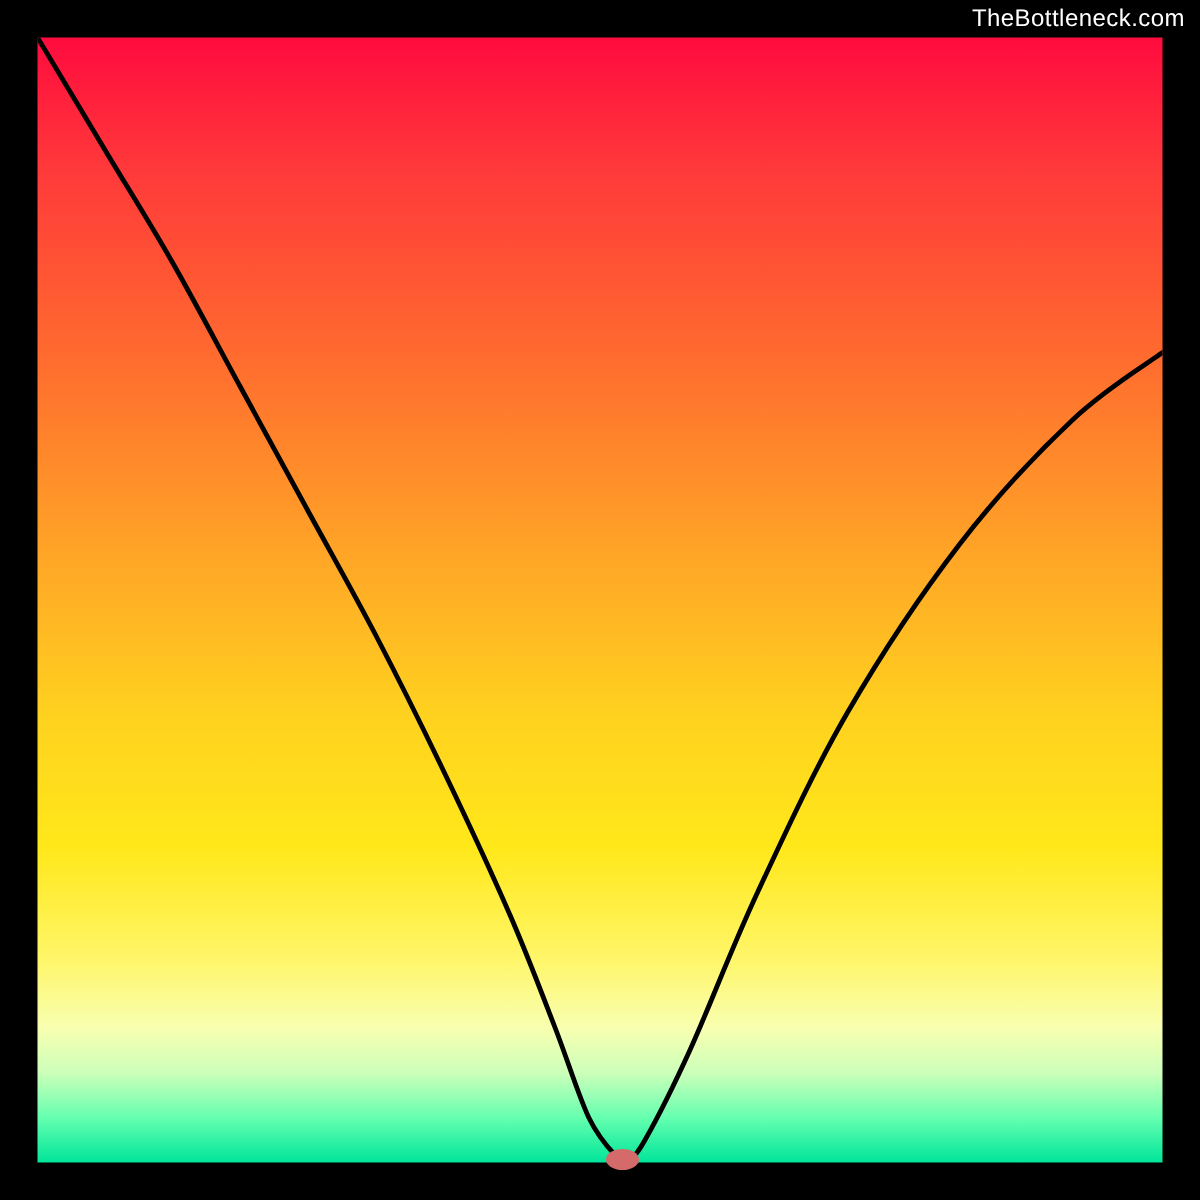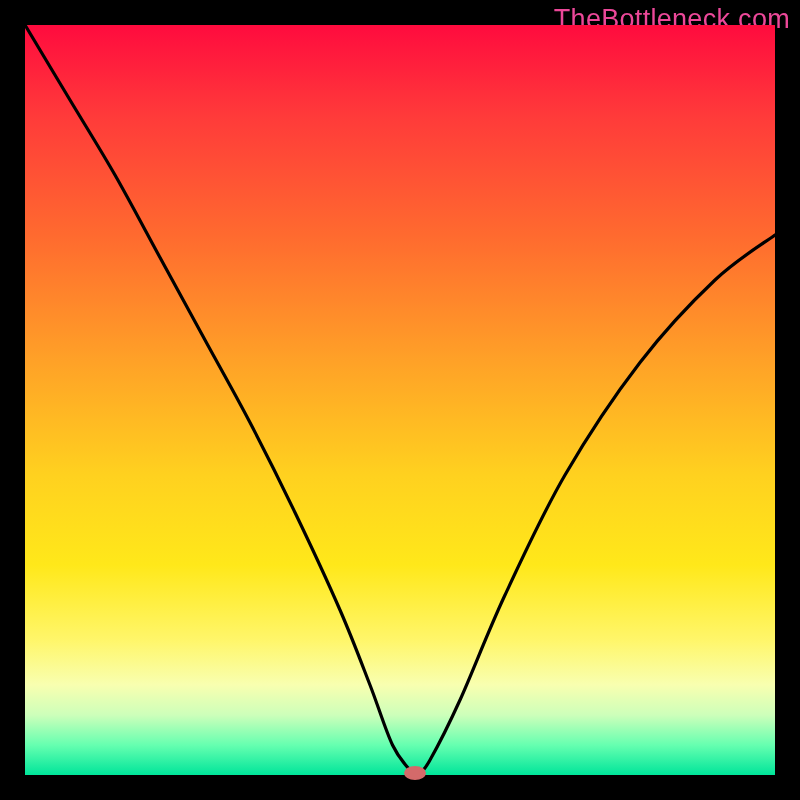--- a/index.html
+++ b/index.html
@@ -49,22 +49,22 @@
     position: absolute;
     border-radius: 50%;
     background: #d46a6a;
     transform: translate(-50%, -50%);
     box-shadow: 0 0 0 1px #d46a6a;
   }
   .watermark {
     position: absolute;
     top: 4px;
     right: 10px;
-    color: #ec4899;
-    font-size: 27px;
+    color: #ffffff;
+    font-size: 16px;
     letter-spacing: 0.3px;
     user-select: none;
   }
 </style>
 </head>
 <body>
 
 <div class="frame">
   <div class="watermark">TheBottleneck.com</div>
   <div class="plot-area">

